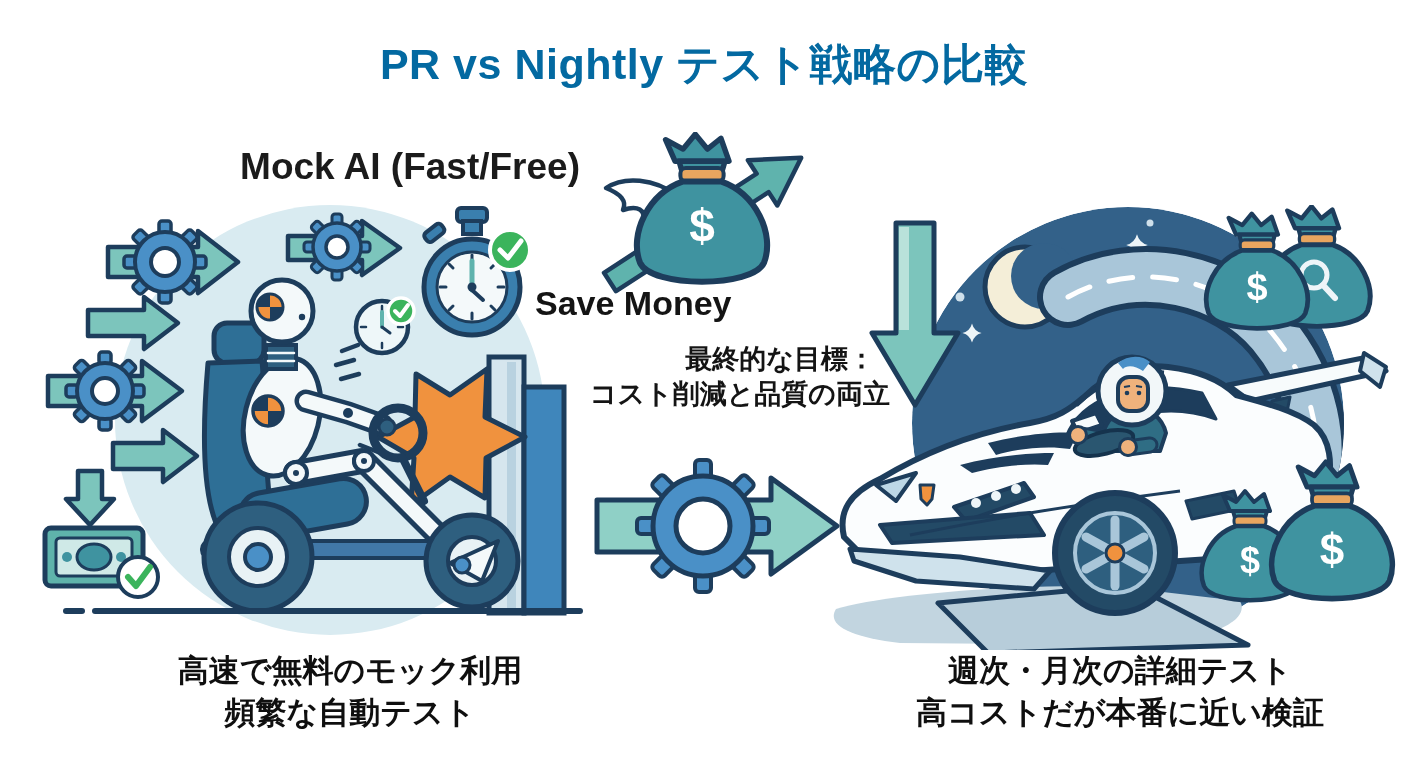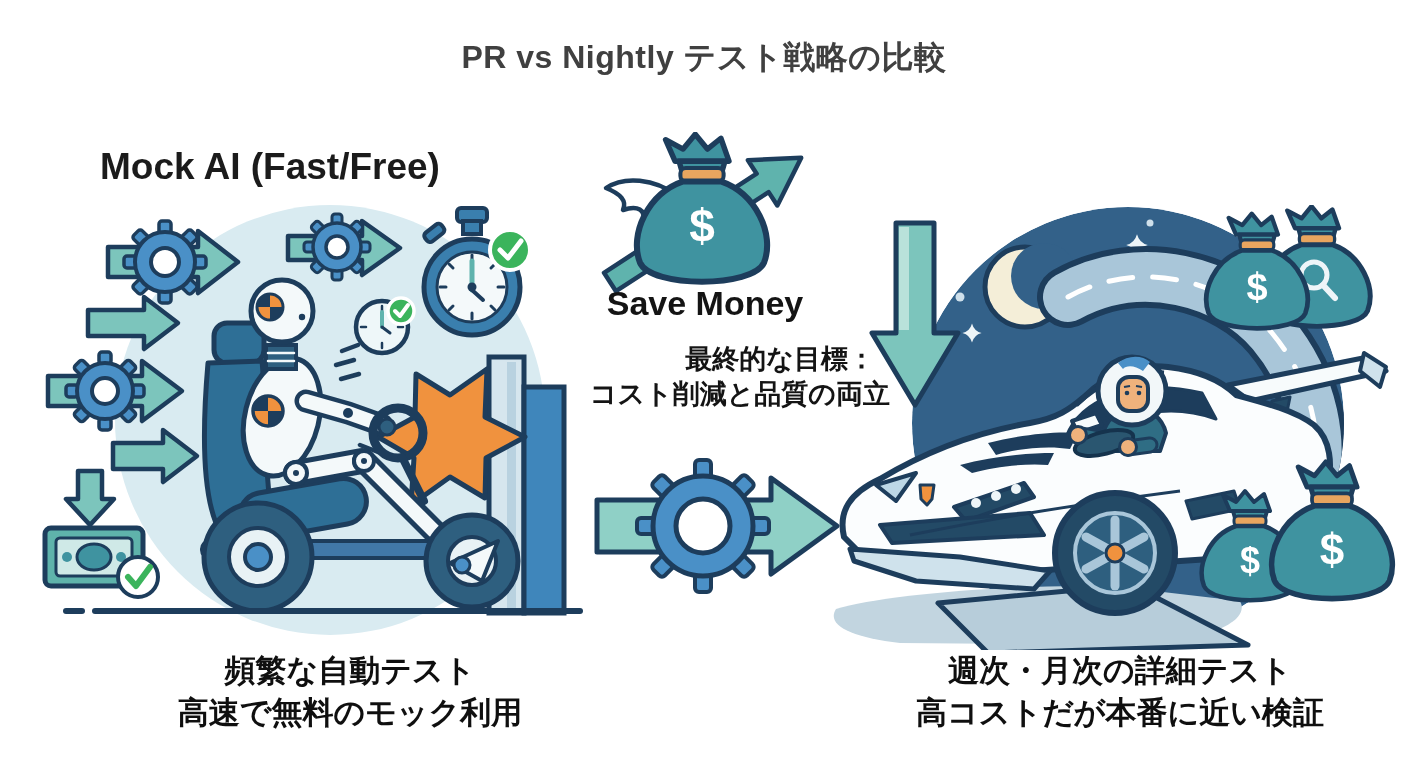--- a/index.html
+++ b/index.html
@@ -1,20 +1,20 @@
 <!DOCTYPE html>
 <html><head>
 <meta charset="utf-8">
 <style>
   html,body{margin:0;padding:0;background:#ffffff;font-family:"Liberation Sans","DejaVu Sans",sans-serif;}
   .stage{position:relative;width:1408px;height:768px;background:#ffffff;overflow:hidden;}
   .abs{position:absolute;}
-  .title{font-weight:800;font-size:32px;color:#404040;text-align:center;letter-spacing:.5px;}
-  .heading{font-weight:800;font-size:37px;color:#1b1b1b;text-align:left;}
-  .save{font-weight:800;font-size:34px;color:#141414;text-align:center;}
+  .title{font-weight:800;font-size:43px;color:#0369a1;text-align:center;letter-spacing:.5px;}
+  .heading{font-weight:800;font-size:37px;color:#1b1b1b;text-align:right;}
+  .save{font-weight:800;font-size:34px;color:#141414;text-align:left;}
   .goal{font-weight:800;font-size:27px;color:#141414;text-align:right;}
   .caption{font-weight:800;font-size:31px;color:#0f0f0f;text-align:center;line-height:1.36;}
   svg{display:block;}
   text.dollar{font-family:"Liberation Sans",sans-serif;font-weight:800;fill:#ffffff;text-anchor:middle;}
 </style>
 </head>
 <body>
 
 <svg width="0" height="0" style="position:absolute" aria-hidden="true">
   <defs>
@@ -357,21 +357,21 @@
       <use href="#moneybag" transform="translate(430,354)"></use>
       <text class="dollar" x="430" y="368" font-size="36">$</text>
     </g>
     <g>
       <use href="#moneybag" transform="translate(512,342) scale(1.25)"></use>
       <text class="dollar" x="512" y="360" font-size="44">$</text>
     </g>
   </svg>
 
   <div class="abs caption" style="left:55px;top:650px;width:590px;">
+    <div>高速で無料のモック利用</div>
     <div>頻繁な自動テスト</div>
-    <div>高速で無料のモック利用</div>
   </div>
   <div class="abs caption" style="left:830px;top:650px;width:580px;">
     <div>週次・月次の詳細テスト</div>
     <div>高コストだが本番に近い検証</div>
   </div>
 
 </div>
 
 </body></html>

